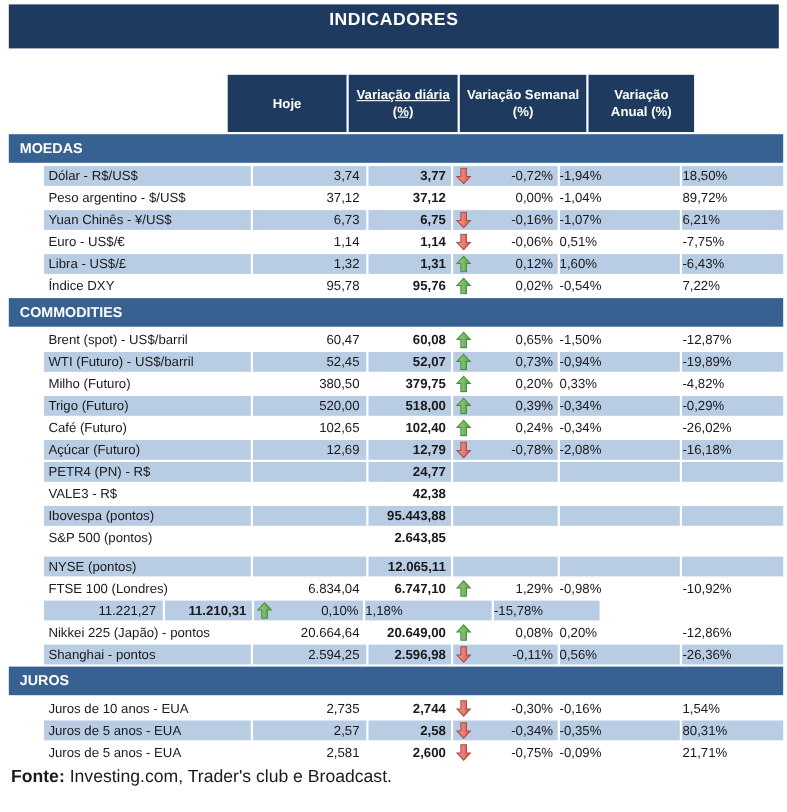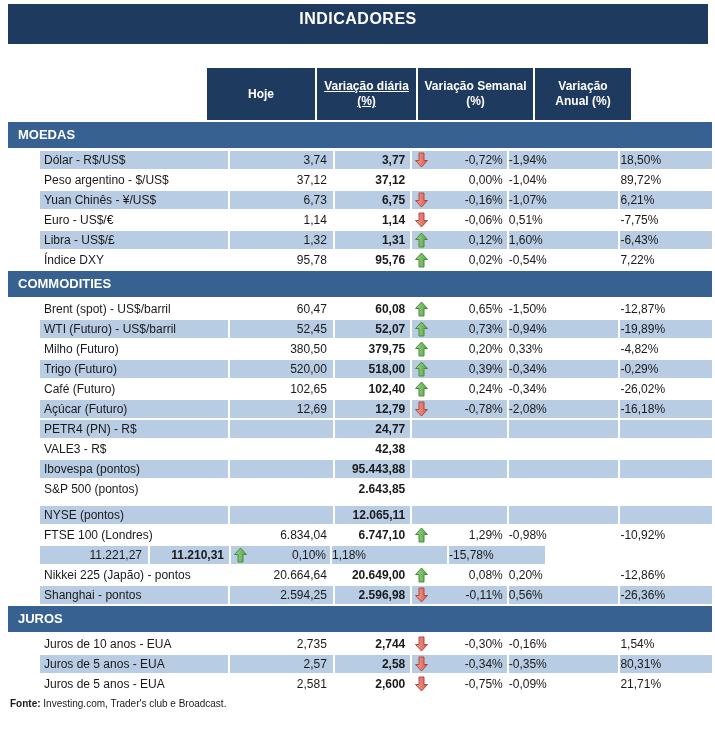--- a/index.html
+++ b/index.html
@@ -40,21 +40,21 @@
     display:flex;align-items:center;justify-content:center;text-align:center;
     line-height:15px;white-space:pre-line;padding:0 2px;font-size:12px;
   }
   .header-row .spacer{background:transparent;}
   .section-bar{
     width:704px;height:26px;background:var(--steel);color:#ffffff;
     font-size:13px;font-weight:bold;line-height:25px;padding-left:10px;
     margin:1px 0 3px 0;
   }
   .section-block{margin-bottom:1px;}
-  .footer{font-size:10px;margin-top:5px;padding-left:2px;}
+  .footer{font-size:16px;margin-top:5px;padding-left:2px;}
   .footer .bold{font-weight:bold;}
   svg.arrow{display:block;}
 </style>
 </head>
 <body>
 
 <svg width="0" height="0" style="position:absolute" aria-hidden="true">
   <defs>
     <linearGradient id="gradUp" x1="0" y1="0" x2="1" y2="0">
       <stop offset="0" stop-color="#9CD18B"></stop>

